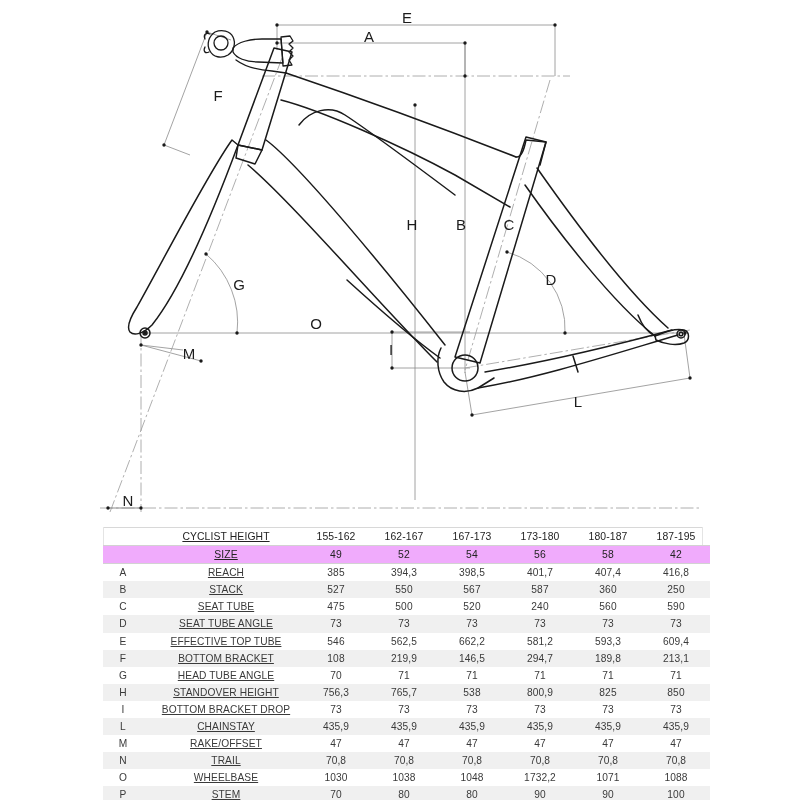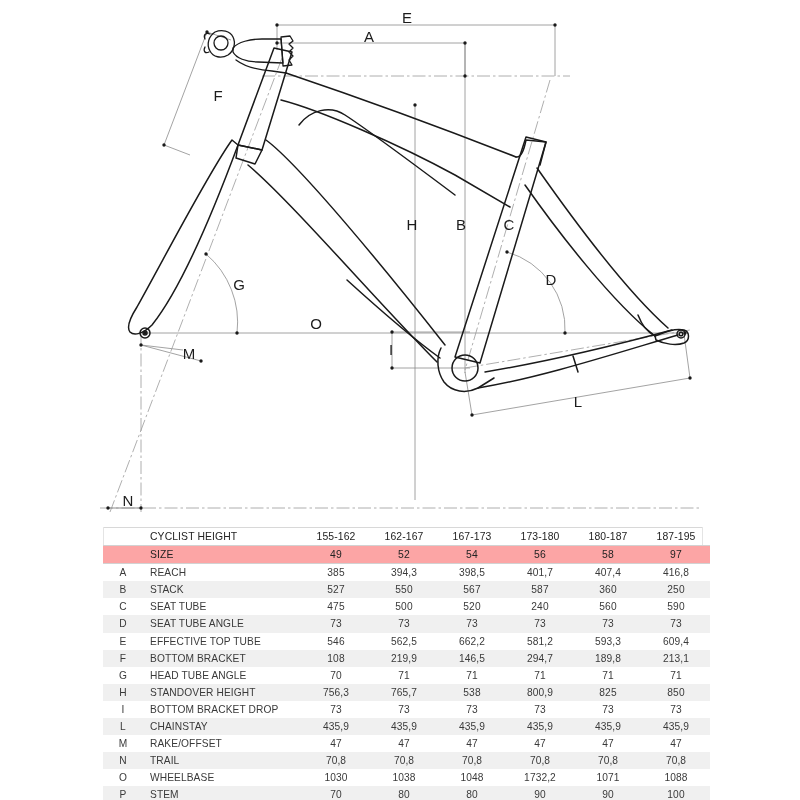--- a/index.html
+++ b/index.html
@@ -52,24 +52,24 @@
   }
   #geometry-table td, #geometry-table th {
     padding: 0;
     height: 17.1px;
     line-height: 17.1px;
     font-weight: normal;
     white-space: nowrap;
     overflow: hidden;
   }
   .col-letter { width: 40px; text-align: center; letter-spacing: .2px;}
-  .col-name   { width: 152px; text-align: left; padding-left: 7px !important; letter-spacing: .1px;}
+  .col-name   { width: 152px; text-align: center; padding-left: 7px !important; letter-spacing: .1px; text-decoration: underline;}
   .col-val    { width: 68px; text-align: center; letter-spacing: .1px;}
   .row-head td { font-weight: bold; color: #232323; font-size: 10.4px; }
-  .row-head.size-row { background: #fca5a5; }
+  .row-head.size-row { background: #f0abfc; }
   .row-head.size-row td { border-top: 1px solid #d2d2d2; border-bottom: 1px solid #d2d2d2; }
   .stripe { background: #f0f0f0; }
   .blank  { background: #ffffff; }
   #table-top-rule {
     position: absolute;
     left: 103px;
     top: 527px;
     width: 600px;
     height: 1px;
     background: #d8d8d8;
@@ -290,21 +290,21 @@
           <td class="col-val">187-195</td>
         </tr>
         <tr class="row-head size-row">
           <td class="col-letter"></td>
           <td class="col-name">SIZE</td>
           <td class="col-val">49</td>
           <td class="col-val">52</td>
           <td class="col-val">54</td>
           <td class="col-val">56</td>
           <td class="col-val">58</td>
-          <td class="col-val">97</td>
+          <td class="col-val">42</td>
         </tr>
         <tr class="table-row blank">
           <td class="col-letter">A</td>
           <td class="col-name">REACH</td>
           <td class="col-val">385</td>
           <td class="col-val">394,3</td>
           <td class="col-val">398,5</td>
           <td class="col-val">401,7</td>
           <td class="col-val">407,4</td>
           <td class="col-val">416,8</td>

